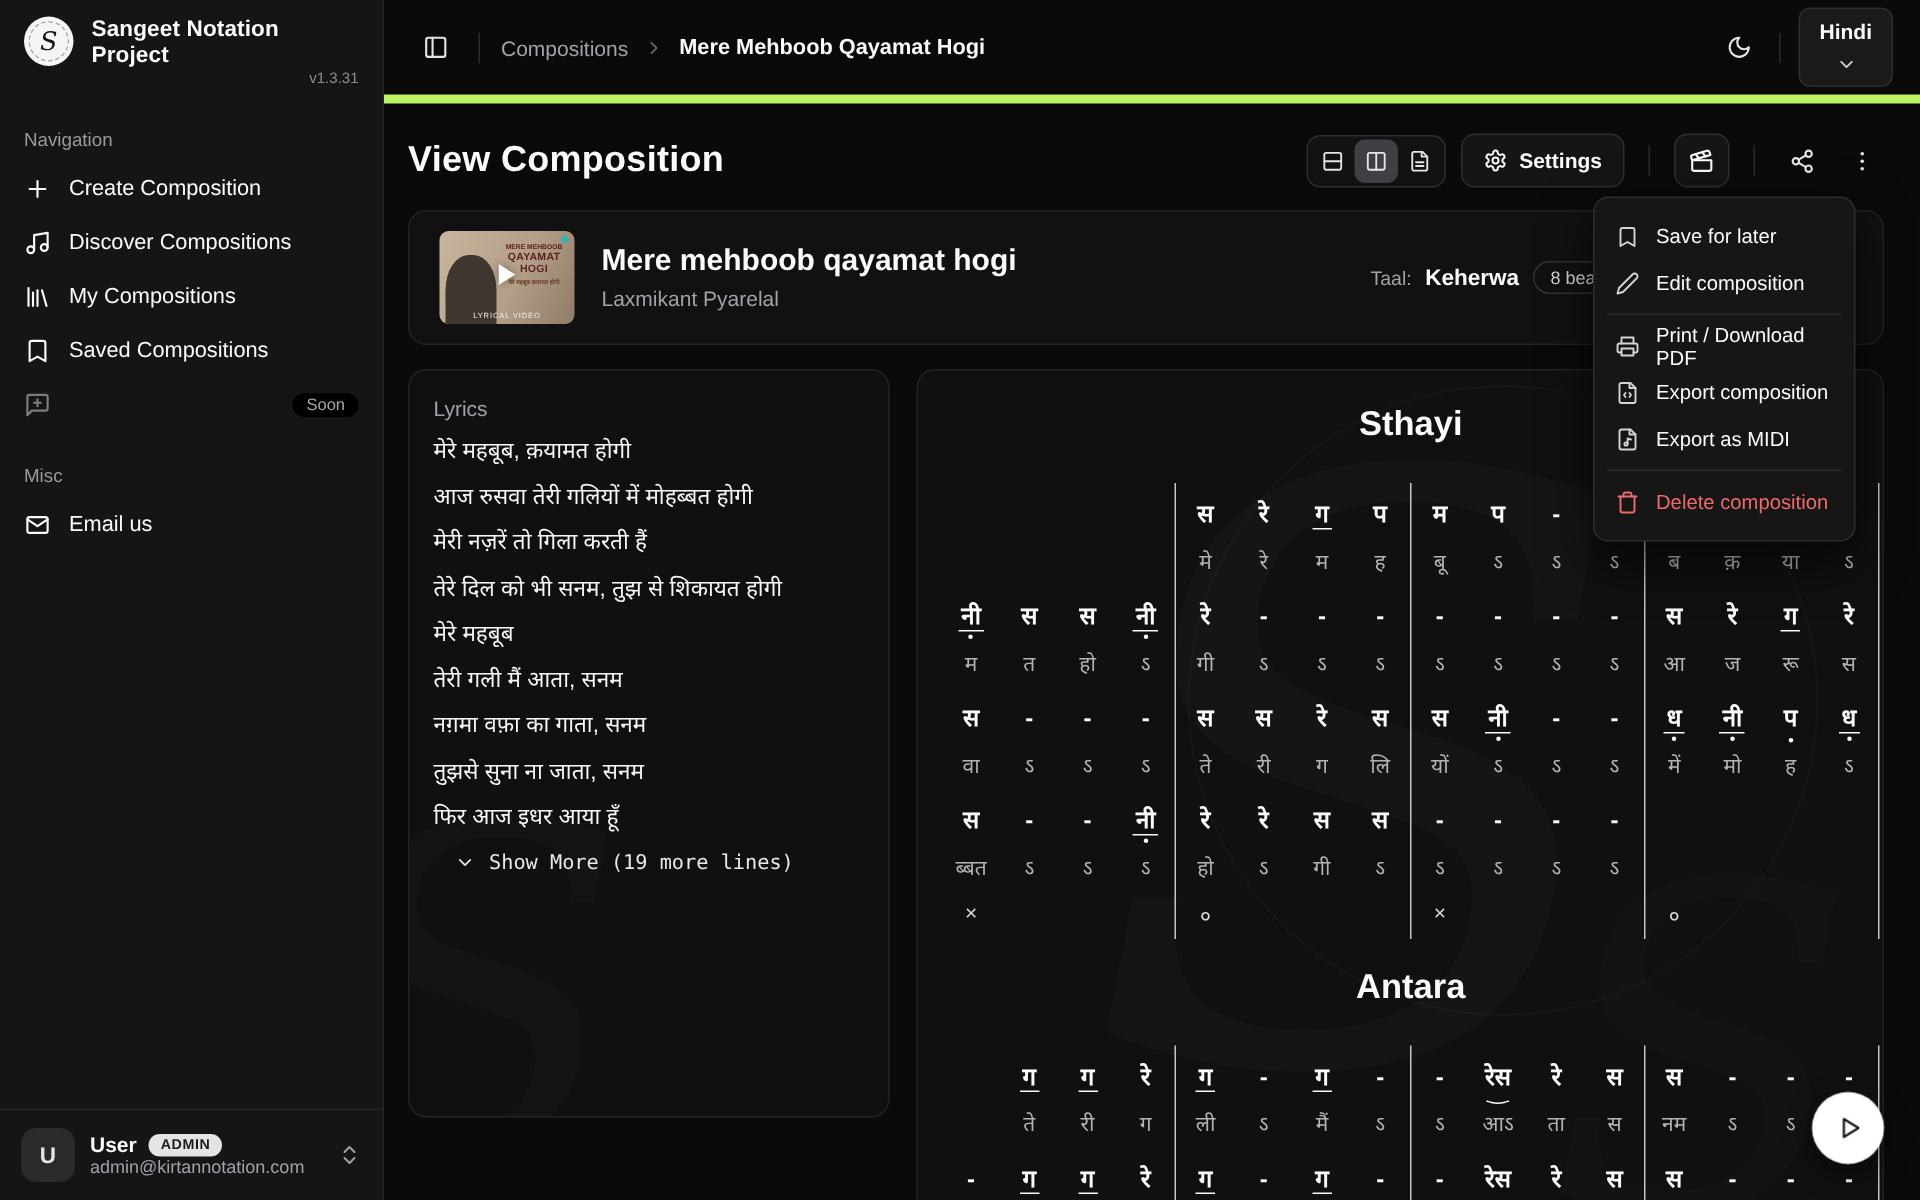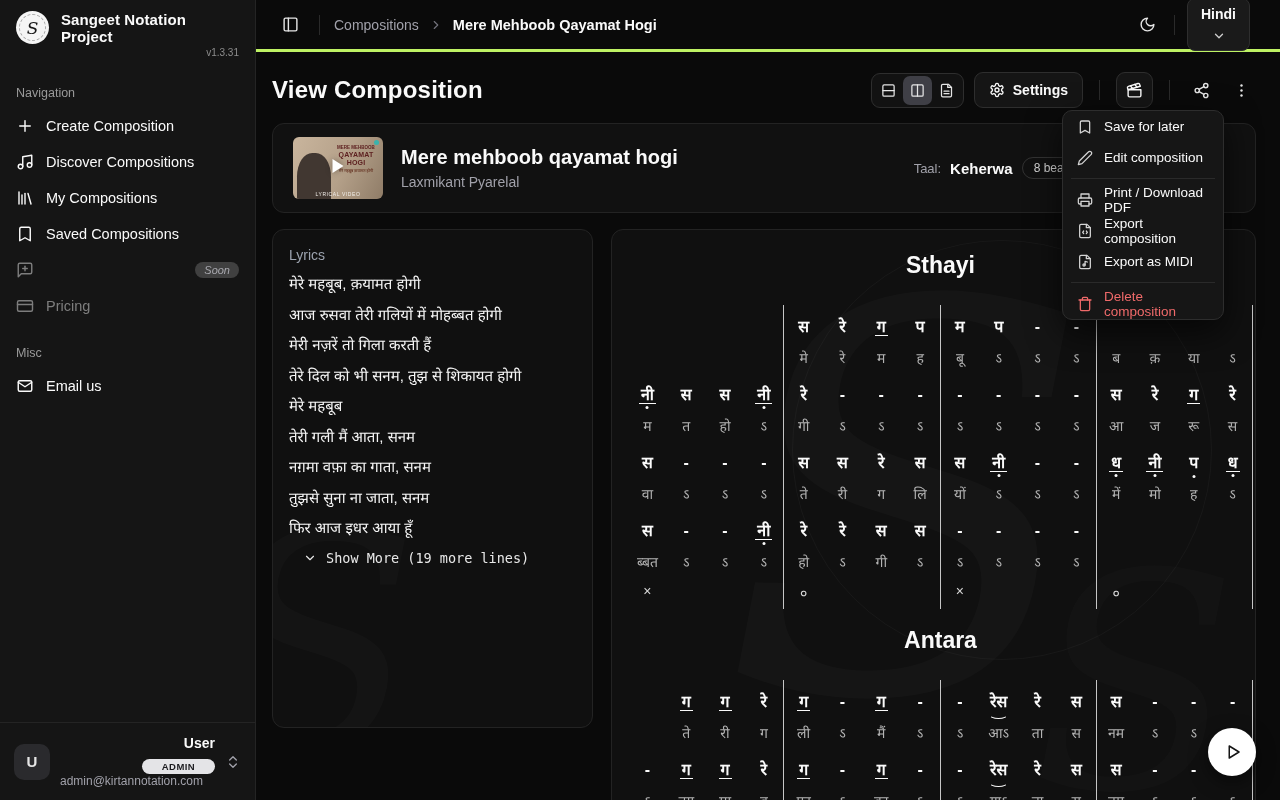--- a/index.html
+++ b/index.html
@@ -17,38 +17,38 @@
   .logo::after { content:""; position:absolute; inset:3px; border:1px dashed #8a8a8a; border-radius:50%; opacity:.7; }
   .title-wrap { flex:1; }
   .app-title { font-size:15px; font-weight:700; letter-spacing:.1px; line-height:1.15; }
   .ver { font-size:10px; color:#8d8d8d; text-align:right; margin-top:1px; }
   .nav-label { font-size:12.5px; color:#9a9a9a; padding:0 16px; margin:14px 0 8px; }
   .nav-item { display:flex; align-items:center; gap:12px; height:36px; padding:0 16px;
     font-size:14.5px; color:#fafafa; cursor:pointer; }
   .nav-item.disabled { color:#7d7d7d; }
   .nav-item .ico { width:18px; height:18px; display:flex; flex:none; }
   .nav-item .ico svg { width:18px; height:18px; }
-  .soon-badge { margin-left:auto; background:#404040; color:#a7a7ad; font-size:11px;
-    padding:2px 9px; border-radius:999px;font-style:italic; }
+  .soon-badge { margin-left:auto; background:#000000; color:#a7a7ad; font-size:11px;
+    padding:2px 9px; border-radius:999px; }
   .user-box { margin-top:auto; border-top:1px solid #242424; display:flex; align-items:center;
     gap:10px; padding:12px 14px; cursor:pointer; }
   .avatar { width:36px; height:36px; border-radius:10px; background:#2a2a2d; color:#e5e5e5;
     display:flex; align-items:center; justify-content:center; font-size:15px; font-weight:600; flex:none; }
   .user-mid { flex:1; min-width:0; }
-  .user-line1 { display:flex; align-items:flex-end; gap:8px;flex-direction:column; }
+  .user-line1 { display:flex; align-items:center; gap:8px; }
   .user-name { font-size:14px; font-weight:700; }
   .admin-badge { background:#e4e4e7; color:#1b1b1f; font-size:9.5px; font-weight:700;
-    letter-spacing:.4px; padding:2px 20px; border-radius:999px; }
+    letter-spacing:.4px; padding:2px 8px; border-radius:999px; }
   .user-email { font-size:12px; color:#a1a1aa; white-space:nowrap; overflow:hidden; text-overflow:ellipsis; }
   .updown { color:#a1a1aa; width:16px; height:16px; }
 
   
   .main { flex:1; display:flex; flex-direction:column; position:relative; }
-  .topbar { height:52px; border-bottom:3px solid #bef264; display:flex; align-items:center;
-    padding:0 30px 0 19px; gap:8px; }
+  .topbar { height:69px; border-bottom:6px solid #bef264; display:flex; align-items:center;
+    padding:0 18px 0 19px; gap:8px; }
   .icon-btn { background:none; border:none; color:#e5e5e5; width:30px; height:30px;
     display:flex; align-items:center; justify-content:center; cursor:pointer; border-radius:6px; }
   .icon-btn svg { width:17px; height:17px; }
   .vdiv { width:1px; height:20px; background:#2a2a2a; margin:0 6px; }
   .crumb { display:flex; align-items:center; gap:10px; }
   .crumb-root { font-size:14px; color:#a1a1aa; cursor:pointer; }
   .crumb-sep { width:14px; height:14px; color:#71717a; }
   .crumb-cur { font-size:14.5px; font-weight:600; color:#fafafa; }
   .topbar-right { margin-left:auto; display:flex; align-items:center; }
   .lang-btn { display:flex; align-items:center; gap:7px; background:#1a1a1a; border:1px solid #2e2e2e;
@@ -123,22 +123,22 @@
   .nt.m::after { content:""; position:absolute; left:50%; bottom:-6px; transform:translateX(-50%);
     width:3px; height:3px; border-radius:50%; background:#fafafa; }
   .nt.tie::before { content:""; position:absolute; left:1px; right:1px; bottom:-8px; height:7px;
     border:1.5px solid transparent; border-bottom-color:#fafafa; border-radius:0 0 50% 50%; }
   .ly { font-size:14px; color:#b3b3b3; }
   .mrow { display:flex; height:26px; margin-top:4px; }
   .mk { flex:1; text-align:center; font-size:14px; color:#d9d9d9; }
   .antara { margin-top:18px; }
 
   
-  .menu { position:fixed; left:1062px; top:110px; width:162px; background:#161616;
-    border:1px solid #2d2d2d; border-radius:10px; padding:0 6px; z-index:50;
+  .menu { position:fixed; left:1062px; top:131px; width:175px; background:#161616;
+    border:1px solid #2d2d2d; border-radius:10px; padding:10px 6px; z-index:50;
     box-shadow:0 12px 34px rgba(0,0,0,.65); }
   .menu-item { display:flex; align-items:center; gap:11px; height:31px; padding:0 8px;
     border-radius:6px; font-size:13.5px; color:#fafafa; cursor:pointer; }
   .menu-item .ico { width:16px; height:16px; color:#d4d4d4; display:flex; flex:none; }
   .menu-item .ico svg { width:16px; height:16px; }
   .menu-item.danger, .menu-item.danger .ico { color:#ef6a6a; }
   .menu-sep { height:1px; background:#2a2a2a; margin:5px 2px; }
 
   
   .play-fab { position:fixed; left:1208px; top:728px; width:48px; height:48px; border-radius:50%;
@@ -209,29 +209,20 @@
         </div>
         <div class="nav-item disabled">
           <span class="ico">
             <svg viewBox="0 0 24 24" fill="none" stroke="currentColor" stroke-width="1.9" stroke-linecap="round" stroke-linejoin="round">
               <path d="M21 15a2 2 0 0 1-2 2H7l-4 4V5a2 2 0 0 1 2-2h14a2 2 0 0 1 2 2z"></path>
               <path d="M12 7v6"></path>
               <path d="M9 10h6"></path>
             </svg>
           </span>
           <span class="soon-badge">Soon</span>
-        </div>
-        <div class="nav-item disabled">
-          <span class="ico">
-            <svg viewBox="0 0 24 24" fill="none" stroke="currentColor" stroke-width="1.9" stroke-linecap="round" stroke-linejoin="round">
-              <rect x="2" y="5" width="20" height="14" rx="2"></rect>
-              <path d="M2 10h20"></path>
-            </svg>
-          </span>
-          <span>Pricing</span>
         </div>
       </nav>
     <div class="nav-label" style="margin-top:22px;">Misc</div>
     <nav id="nav-misc">
         <div class="nav-item">
           <span class="ico">
             <svg viewBox="0 0 24 24" fill="none" stroke="currentColor" stroke-width="1.9" stroke-linecap="round" stroke-linejoin="round">
               <rect x="3" y="5" width="18" height="14" rx="2"></rect>
               <path d="m3 7 9 6 9-6"></path>
             </svg>

